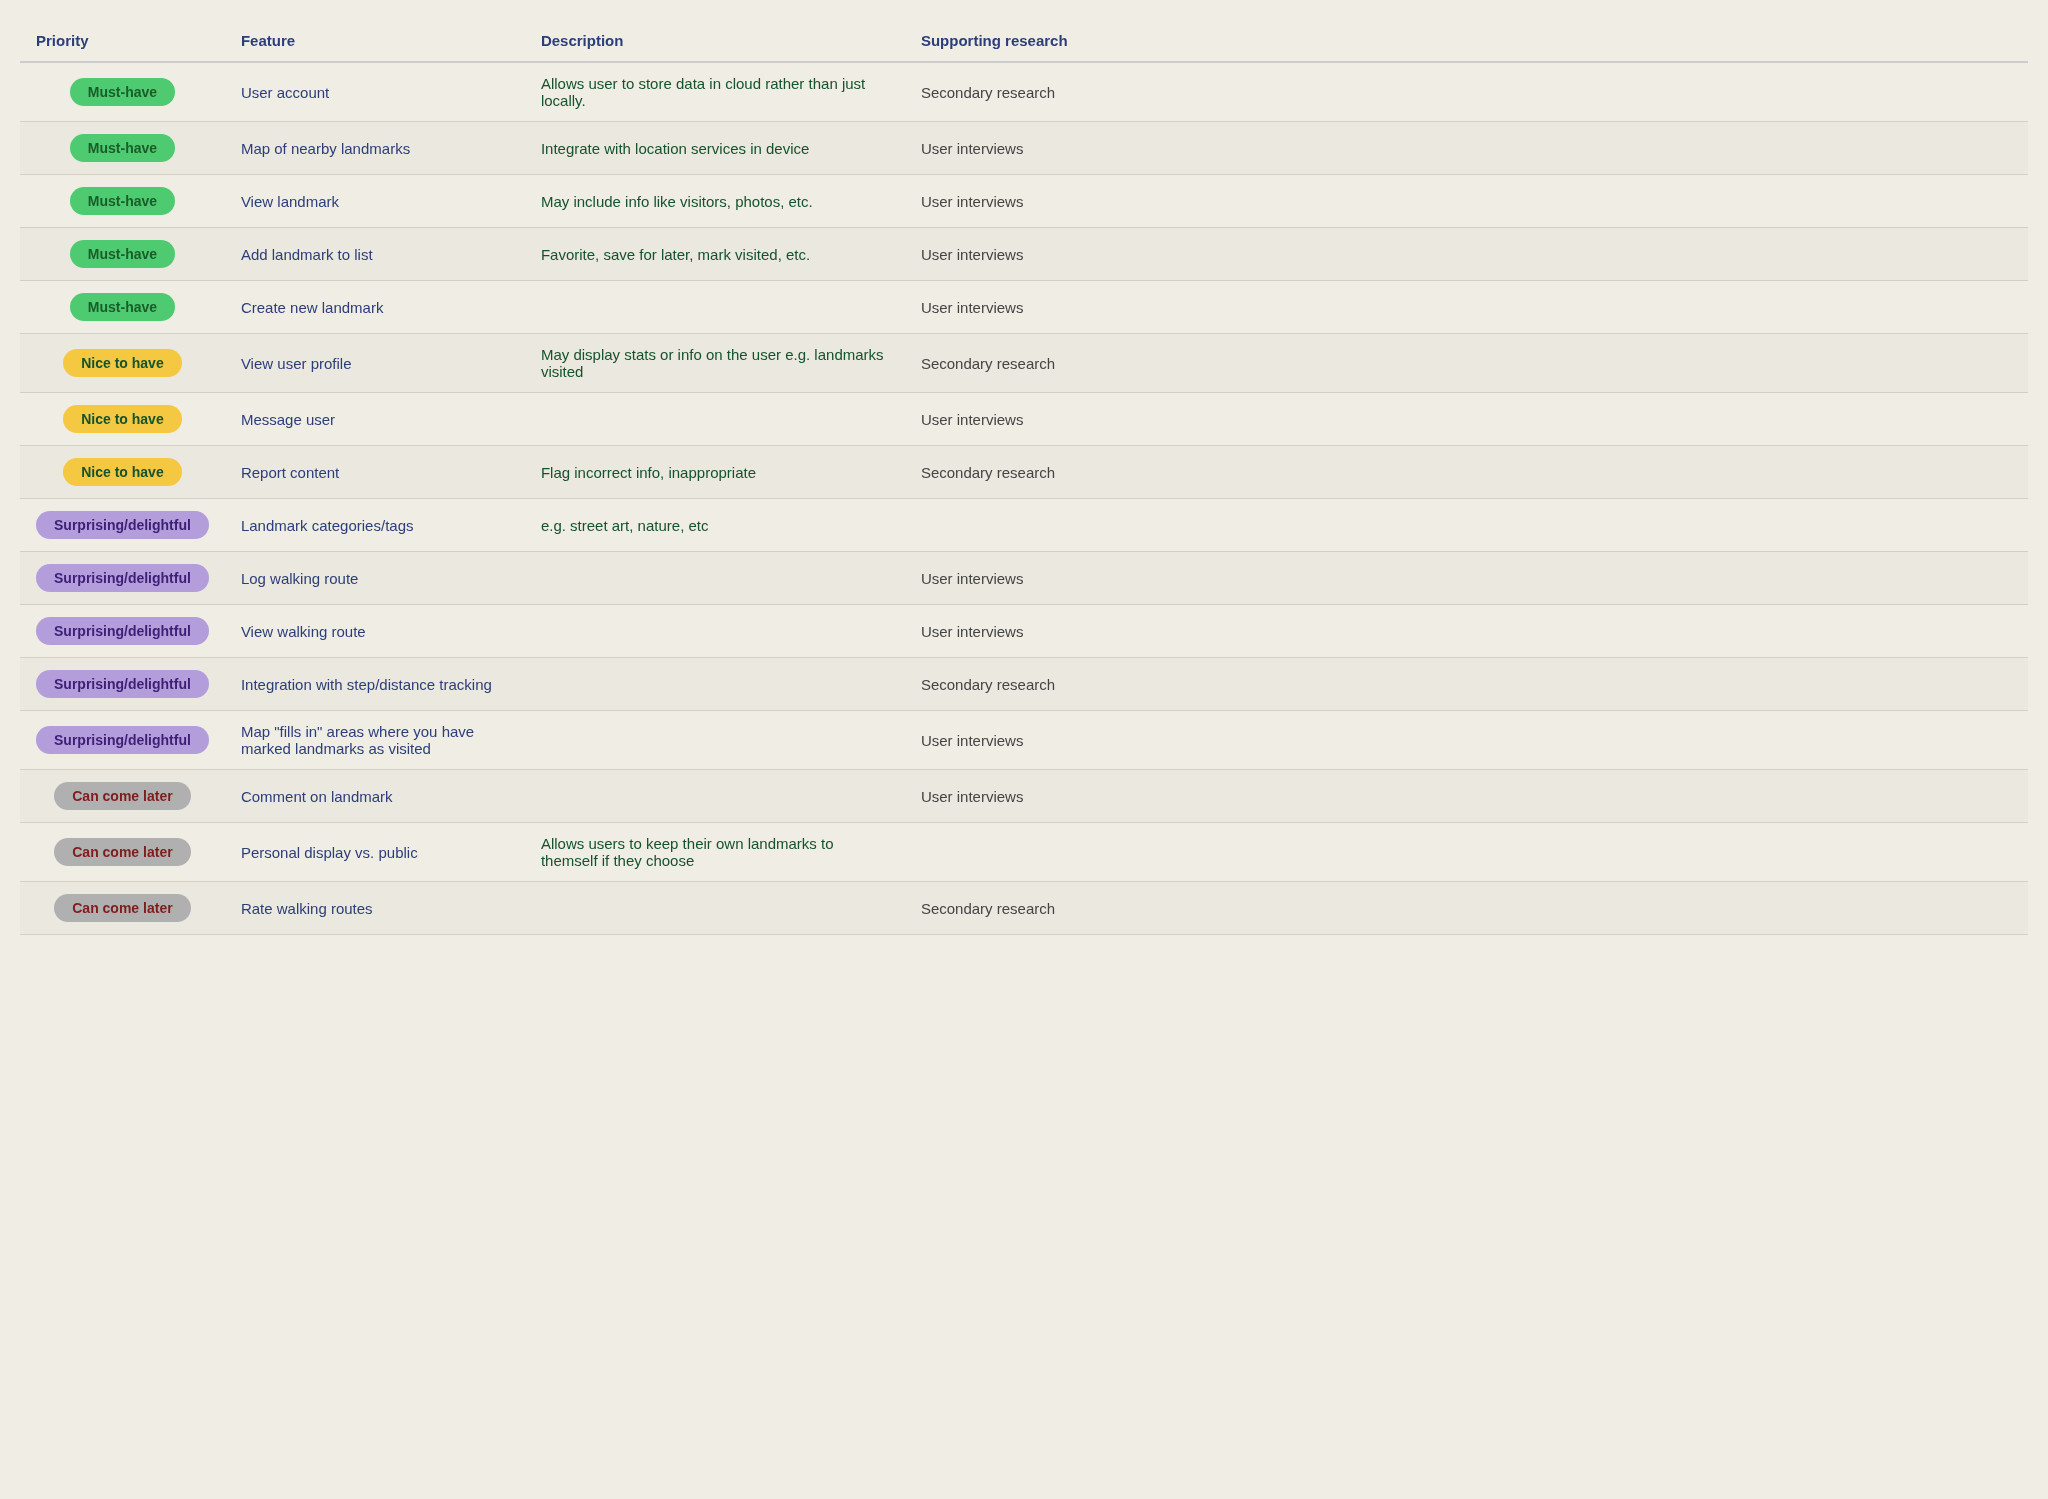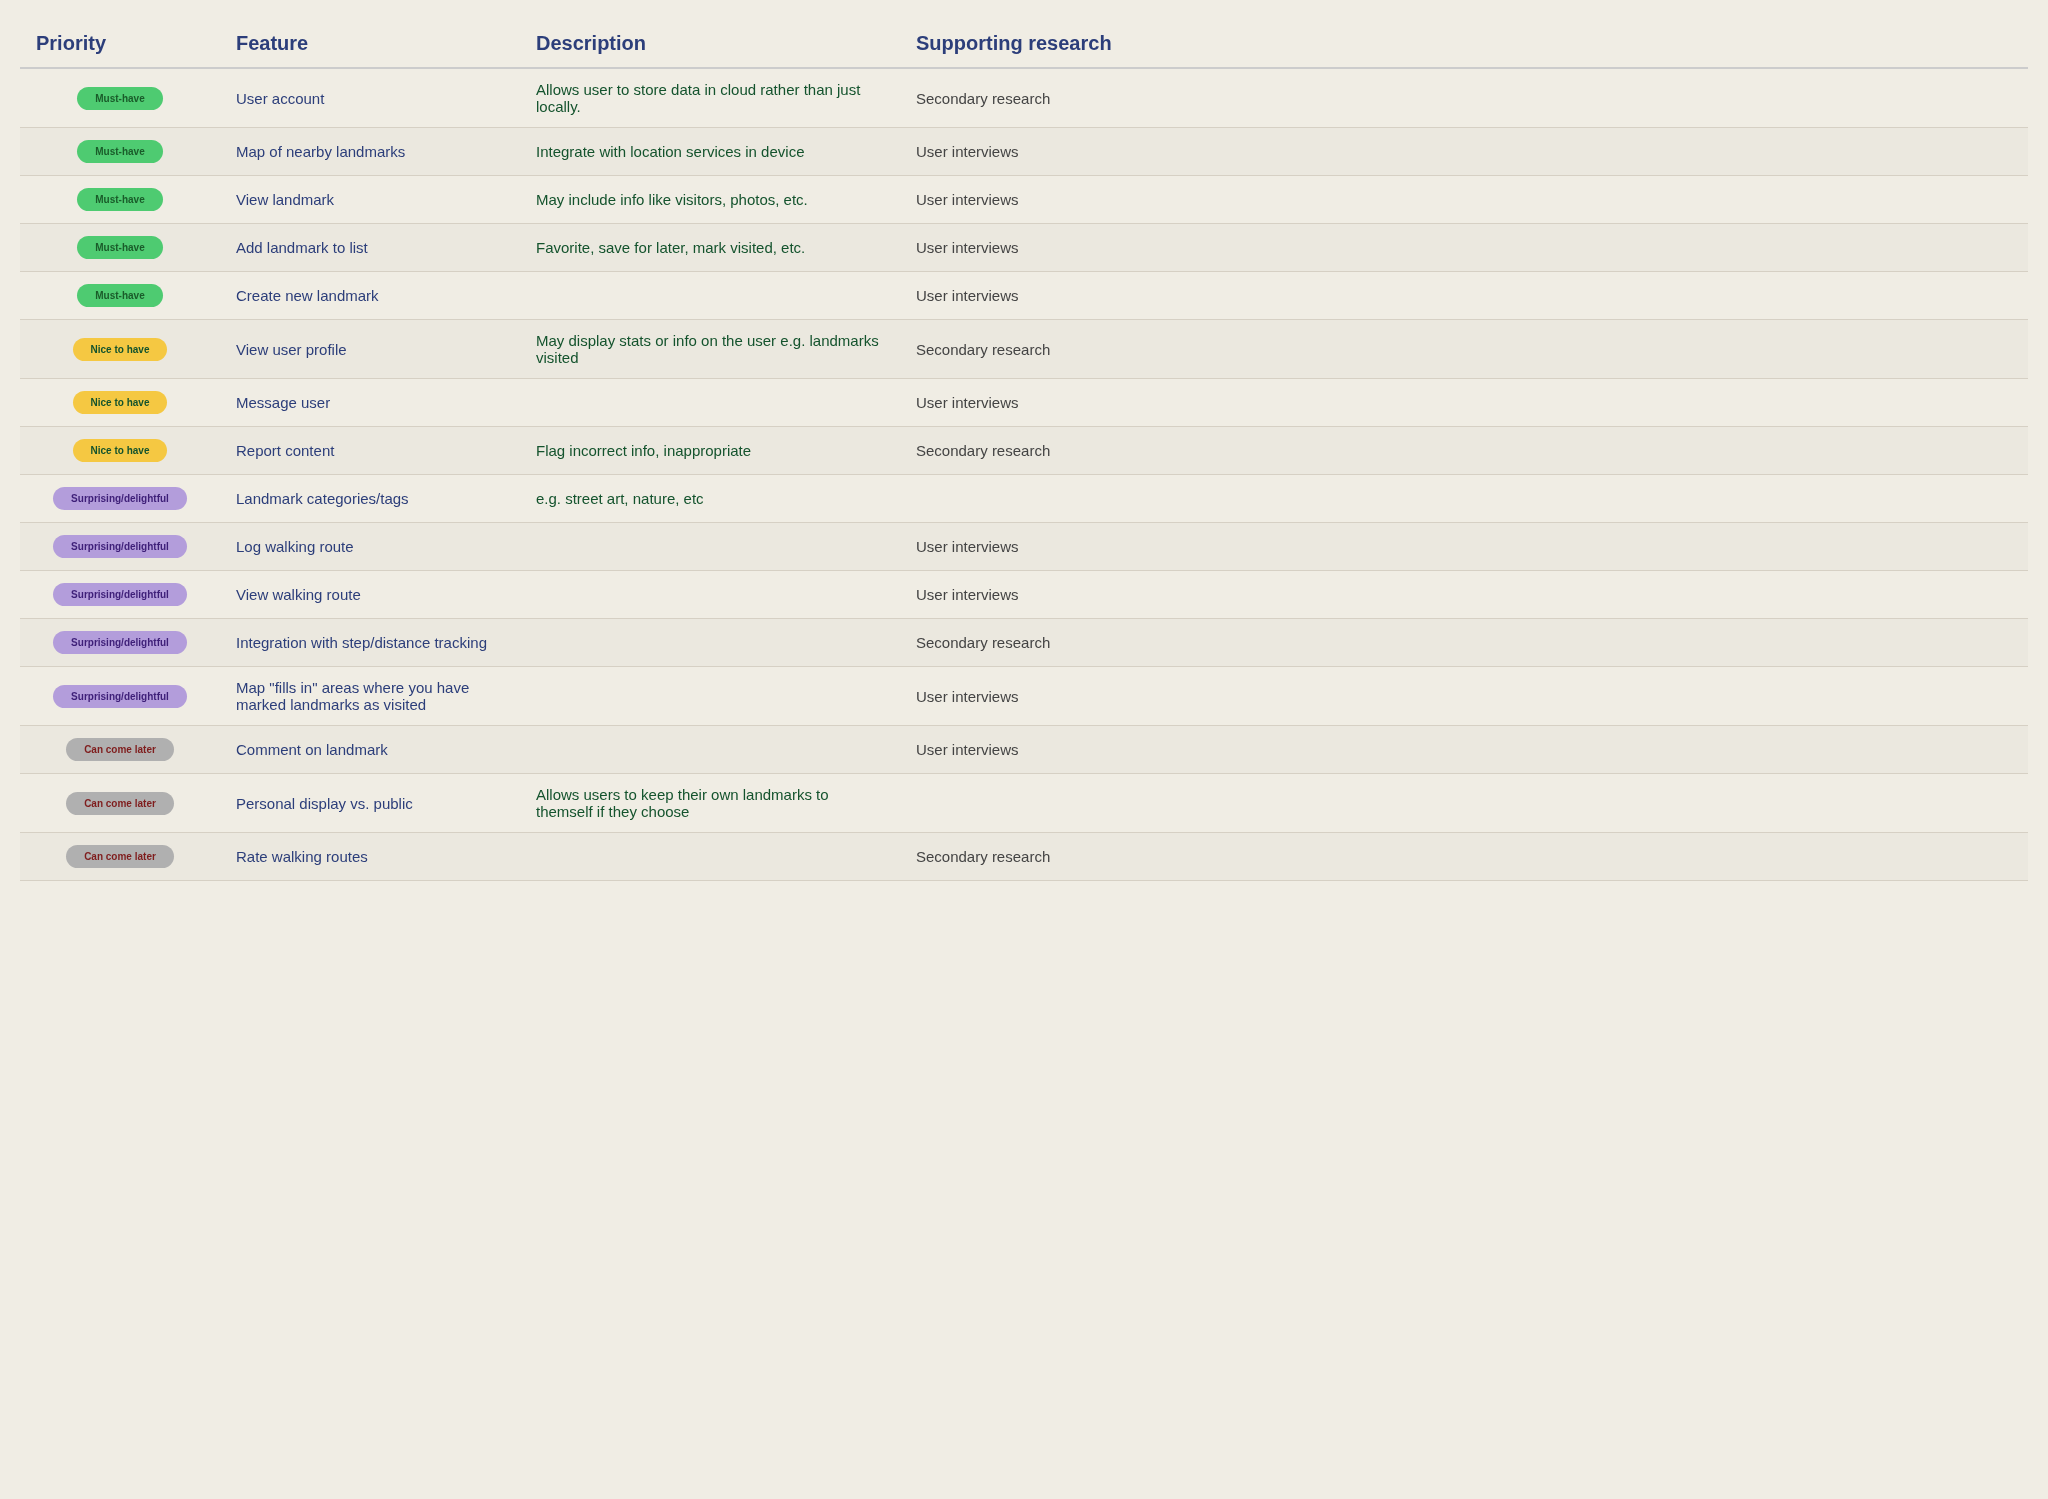--- a/index.html
+++ b/index.html
@@ -15,21 +15,21 @@
     }
     table {
       width: 100%;
       border-collapse: collapse;
       background-color: #f0ede4;
     }
     thead tr th {
       text-align: left;
       padding: 12px 16px;
       font-weight: bold;
-      font-size: 20px;
+      font-size: 15px;
       color: #2c3e7a;
       border-bottom: 2px solid #ccc;
       background-color: #f0ede4;
     }
     tbody tr {
       border-bottom: 1px solid #d6d0c4;
     }
     tbody tr:nth-child(even) {
       background-color: #ebe8df;
     }
@@ -55,21 +55,21 @@
       width: 380px;
       color: #14532d;
     }
     td:nth-child(4) {
       color: #444;
     }
     .badge {
       display: inline-block;
       padding: 6px 18px;
       border-radius: 20px;
-      font-size: 10px;
+      font-size: 14px;
       font-weight: 600;
       white-space: nowrap;
     }
     .badge-must-have {
       background-color: #4ecb71;
       color: #1a5c2a;
     }
     .badge-nice-to-have {
       background-color: #f5c842;
       color: #14532d;

